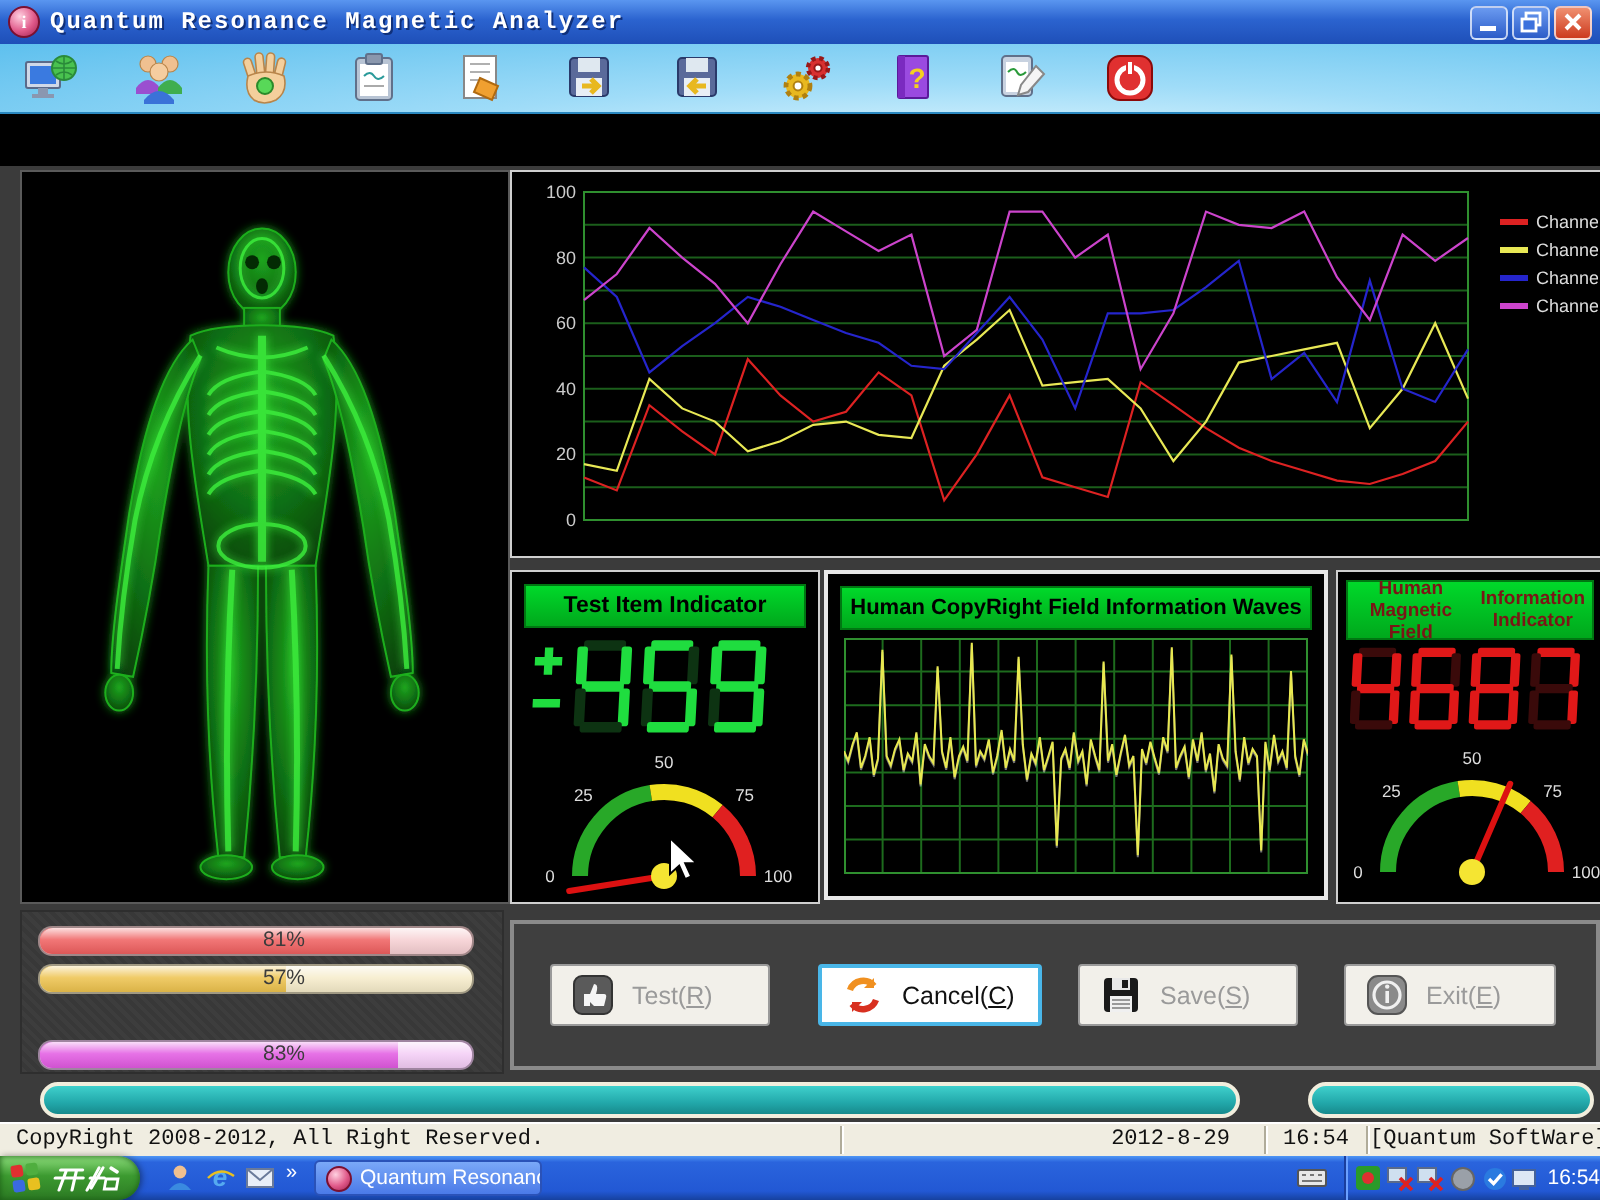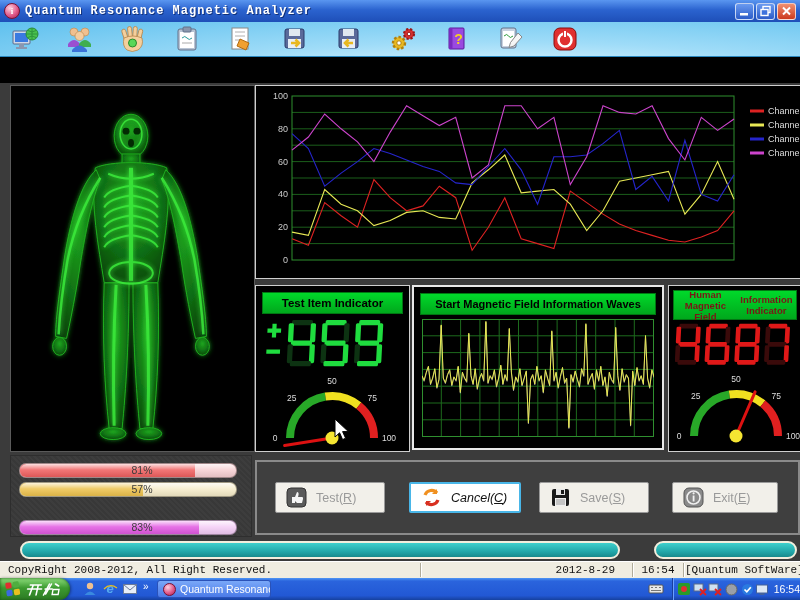--- a/index.html
+++ b/index.html
@@ -44,21 +44,21 @@
   .pbar{position:absolute;left:8px;width:216px;height:13px;border-radius:7px;border:1px solid rgba(0,0,0,.35);overflow:hidden;}
   .pbar .fill{position:absolute;left:0;top:0;bottom:0;}
   .pbar .gloss{position:absolute;inset:0;background:linear-gradient(180deg,rgba(255,255,255,.8),rgba(255,255,255,.15) 45%,rgba(0,0,0,.08));border-radius:7px;}
   .pbar .plabel{position:absolute;inset:0;text-align:center;font-size:10.5px;color:#3c3c3c;line-height:13px;margin-left:28px;}
   
   .btn-panel{left:255px;top:460px;width:545px;height:75px;background:#3f3f3f;border:2px solid #8a8a8a;box-sizing:border-box;}
   .btn{position:absolute;top:20px;height:31px;background:#f2f0ea;border:1px solid #9a9a9a;border-radius:2px;
     display:flex;align-items:center;gap:9px;padding:0 10px;box-sizing:border-box;cursor:pointer;}
   .btn .lbl{font-size:12.5px;color:#9a9a9a;white-space:nowrap;}
   .btn.focused{border:2px solid #49b6e8;background:#fff;}
-  .btn.focused .lbl{color:#111;font-style:italic;}
+  .btn.focused .lbl{color:#111;}
   
   .teal{position:absolute;top:541px;height:18px;background:linear-gradient(180deg,#3fd0cc,#22a8aa 60%,#178a8c);border:2px solid #f2eedd;border-radius:9px;box-sizing:border-box;}
   
   .statusbar{position:absolute;left:0;top:561px;width:800px;height:17px;background:#f0ede1;border-top:1px solid #fff;
     font-family:"Liberation Mono",monospace;font-size:11px;color:#111;}
   .sb-text{position:absolute;top:2px;white-space:nowrap;}
   .sb-div{position:absolute;top:1px;width:1px;height:14px;background:#b0ac9a;border-right:1px solid #fff;}
   
   .taskbar{position:absolute;left:0;top:578px;width:800px;height:22px;
     background:linear-gradient(180deg,#4f97f5 0%,#2a64dd 14%,#2258d4 80%,#16419f 100%);}
@@ -333,21 +333,21 @@
           <text x="34.7" y="26.7" font-size="8.5" fill="#dddddd" text-anchor="middle">25</text>
           <text x="75.0" y="10.0" font-size="8.5" fill="#dddddd" text-anchor="middle">50</text>
           <text x="115.3" y="26.7" font-size="8.5" fill="#dddddd" text-anchor="middle">75</text>
           <text x="132.0" y="67.0" font-size="8.5" fill="#dddddd" text-anchor="middle">100</text>
           <line x1="75" y1="64" x2="27.6" y2="71.5" stroke="#dd1111" stroke-width="3" stroke-linecap="round"></line>
           <circle cx="75" cy="64" r="6.5" fill="#f5e532"></circle>
         </svg></div>
   </div>
 
   <div class="panel wave-panel">
-    <div class="banner wave-banner">Start Magnetic Field Information Waves</div>
+    <div class="banner wave-banner">Human CopyRight Field Information Waves</div>
     <div id="scope" style="position:absolute;left:8px;top:32px;"><svg xmlns="http://www.w3.org/2000/svg" width="232" height="118">
           <line x1="0" y1="0" x2="0" y2="118" stroke="#1d6b1d"></line>
           <line x1="19.3" y1="0" x2="19.3" y2="118" stroke="#1d6b1d"></line>
           <line x1="38.6" y1="0" x2="38.6" y2="118" stroke="#1d6b1d"></line>
           <line x1="57.900000000000006" y1="0" x2="57.900000000000006" y2="118" stroke="#1d6b1d"></line>
           <line x1="77.2" y1="0" x2="77.2" y2="118" stroke="#1d6b1d"></line>
           <line x1="96.5" y1="0" x2="96.5" y2="118" stroke="#1d6b1d"></line>
           <line x1="115.8" y1="0" x2="115.8" y2="118" stroke="#1d6b1d"></line>
           <line x1="135.1" y1="0" x2="135.1" y2="118" stroke="#1d6b1d"></line>
           <line x1="154.4" y1="0" x2="154.4" y2="118" stroke="#1d6b1d"></line>

